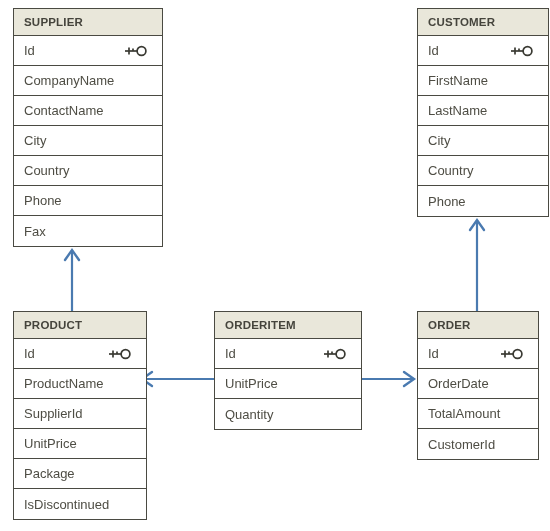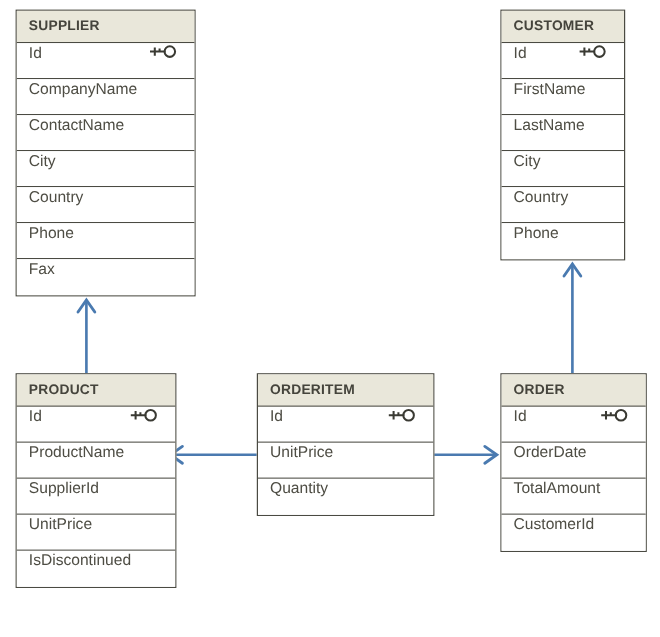--- a/index.html
+++ b/index.html
@@ -54,39 +54,39 @@
     align-items: center;
   }
 
   .entity-field {
     border-bottom: 1px solid #4a4a42;
     box-sizing: border-box;
     font-size: 13px;
     color: #4e4d44;
     padding: 0 10px;
     display: flex;
-    align-items: flex-start;
+    align-items: center;
     justify-content: space-between;
     background: #ffffff;
   }
   .entity-field:last-child {
     border-bottom: none;
   }
   .field-name {
     white-space: nowrap;
   }
   .key-icon {
     display: inline-block;
     line-height: 0;
     margin-right: 4px;
   }
 
   
   .e-supplier   { left: 13px;  top: 8px;   width: 150px; }
-  .e-customer   { left: 417px; top: 8px;   width: 104px; }
+  .e-customer   { left: 417px; top: 8px;   width: 132px; }
   .e-product    { left: 13px;  top: 311px; width: 134px; }
   .e-orderitem  { left: 214px; top: 311px; width: 148px; }
   .e-order      { left: 417px; top: 311px; width: 122px; }
 
   .entity-header { height: 27px; }
   .entity-field  { height: 30px; }
 </style>
 </head>
 <body>
 
@@ -197,20 +197,23 @@
     <div class="entity-field">
       <span class="field-name">ProductName</span>
     </div>
     <div class="entity-field">
       <span class="field-name">SupplierId</span>
     </div>
     <div class="entity-field">
       <span class="field-name">UnitPrice</span>
     </div>
     <div class="entity-field">
+      <span class="field-name">Package</span>
+    </div>
+    <div class="entity-field">
       <span class="field-name">IsDiscontinued</span>
     </div>
   </div>
 
   <div class="entity e-orderitem">
     <div class="entity-header">ORDERITEM</div>
 
     <div class="entity-field">
       <span class="field-name">Id</span>
       <span class="key-icon">

